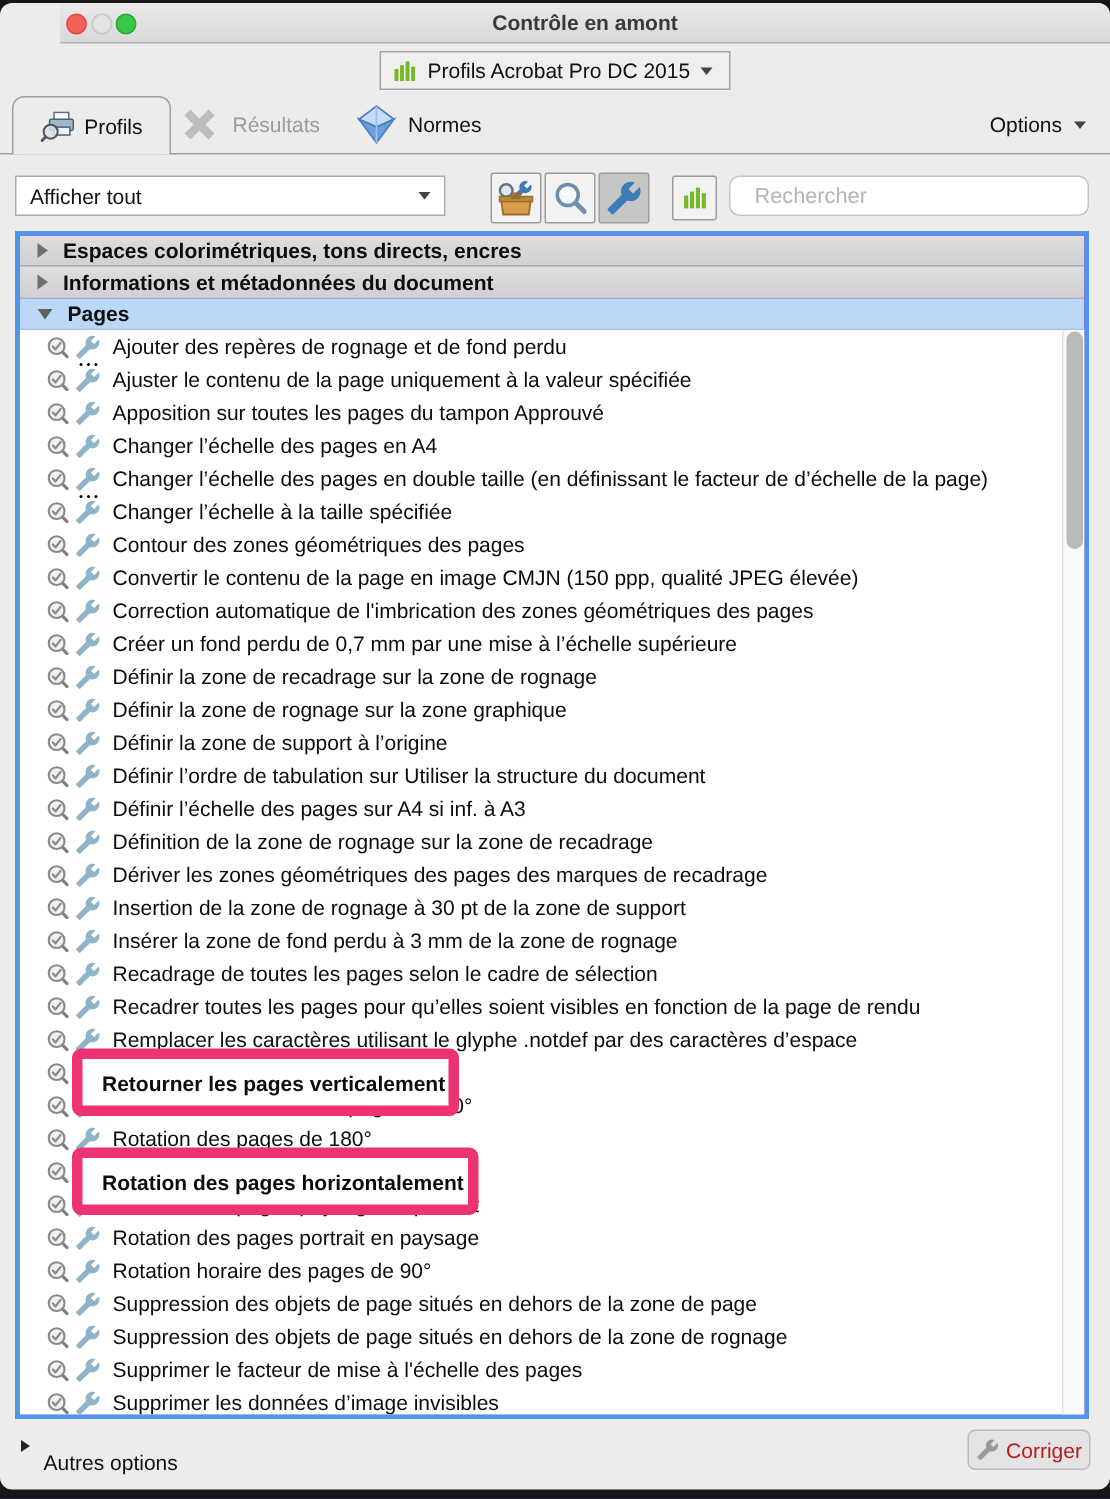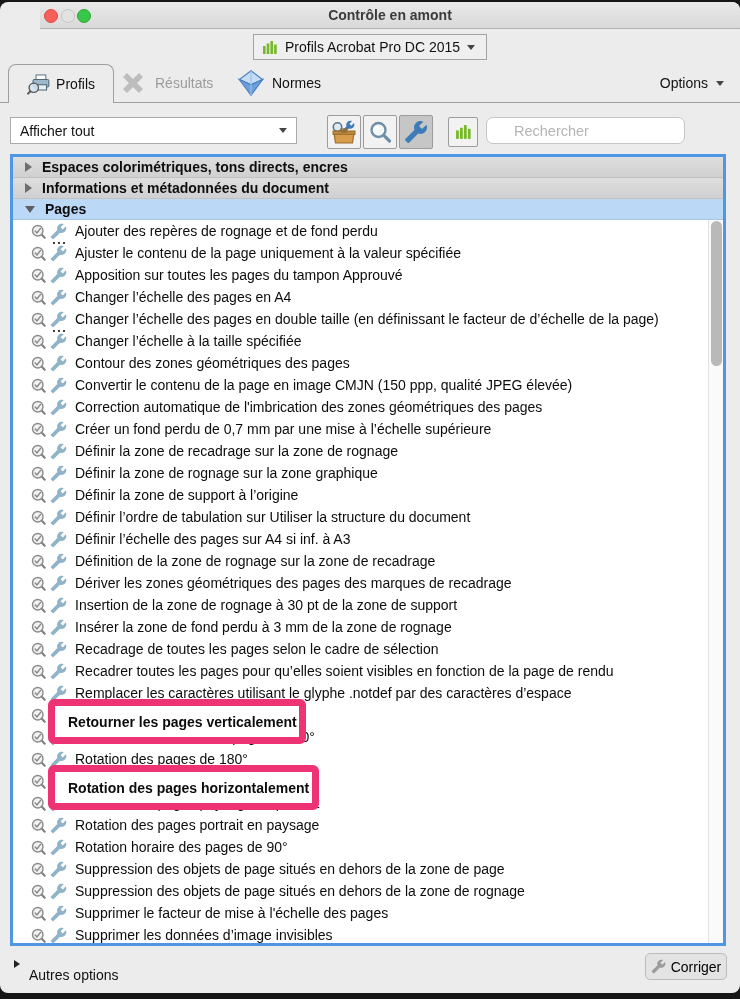--- a/index.html
+++ b/index.html
@@ -36,22 +36,22 @@
   .options .lbl{font-size:14px;color:#111;}
   
   .filterSel{position:absolute;top:115px;left:10px;width:287px;height:27px;background:#fff;
     border:1px solid #ababab;box-sizing:border-box;display:flex;align-items:center;padding:0 9px;}
   .filterSel .lbl{font-size:14px;color:#111;flex:1;}
   .iconBtn{position:absolute;top:113px;width:34px;height:34px;background:#f2f2f2;border:1px solid #9c9c9c;
     box-sizing:border-box;border-radius:2px;display:flex;align-items:center;justify-content:center;}
   .iconBtn.pressed{background:#c6c6c6;}
   #btnToolbox{left:327px;} #btnSearchTool{left:363px;} #btnWrenchTool{left:399px;}
   #btnGreen{top:115px;left:448px;width:30px;height:30px;}
-  .searchField{position:absolute;top:115px;left:486px;width:199px;height:27px;box-sizing:border-box;
-    background:#fff;border:1px solid #c6c6c6;border-radius:7px;font-size:14.5px;color:#333;padding:0 27px;outline:none;}
+  .searchField{position:absolute;top:115px;left:486px;width:240px;height:27px;box-sizing:border-box;
+    background:#fff;border:1px solid #c6c6c6;border-radius:7px;font-size:14.5px;color:#333;padding:0 16px;outline:none;}
   .searchField::placeholder{color:#b4b4b4;}
   
   .listBox{position:absolute;top:152px;left:10px;width:716px;height:792px;box-sizing:border-box;
     border:3px solid var(--focus);background:#6d28d9;overflow:hidden;}
   .secHeader{height:21px;background:linear-gradient(#dedede,#d0d0d0);border-bottom:1px solid #c2c2c2;
     display:flex;align-items:center;box-sizing:border-box;padding-left:12px;gap:10px;}
   .secHeader .lbl{font-size:14px;font-weight:bold;color:#0d0d0d;}
   .secHeader.selected{background:var(--sel);border-bottom:1px solid #a9c6e8;}
   .tri-r{width:0;height:0;border-top:5px solid transparent;border-bottom:5px solid transparent;border-left:7px solid #6e6e6e;}
   .tri-d{width:0;height:0;border-left:5px solid transparent;border-right:5px solid transparent;border-top:7px solid #5f5f5f;margin-top:1px;}
@@ -71,21 +71,21 @@
     display:flex;align-items:center;box-sizing:border-box;z-index:5;}
   .annot .lbl{font-size:14px;font-weight:bold;color:#0c0c0c;margin-left:13px;white-space:nowrap;}
   #annot1{left:35px;top:542px;width:258px;height:45px;}
   #annot2{left:35px;top:608px;width:271px;height:45px;}
   
   .moreOpts{position:absolute;top:951px;left:14px;height:22px;display:flex;align-items:center;gap:9px;}
   .moreOpts .tri-r{border-left-color:#222;border-top-width:4.5px;border-bottom-width:4.5px;border-left-width:6px;}
   .moreOpts .lbl{font-size:14px;color:#111;margin-top:22px;}
   .fixBtn{position:absolute;top:951px;right:13px;width:82px;height:27px;background:#e3e3e3;border:1px solid #bbb;
     border-radius:5px;box-sizing:border-box;display:flex;align-items:center;justify-content:center;gap:5px;}
-  .fixBtn .lbl{font-size:14px;color:#000000;}
+  .fixBtn .lbl{font-size:14px;color:#b91c1c;}
   svg{display:block;}
 </style>
 </head>
 <body>
 
 <svg width="0" height="0" style="position:absolute">
   <defs>
     <g id="def-wrench">
       <g transform="translate(24,0) scale(-1,1)">
         <path fill="currentColor" d="M22.7 19l-9.1-9.1c.9-2.3.4-5-1.5-6.9-2-2-5-2.4-7.4-1.3L9 6 6 9 1.6 4.7C.4 7.1.9 10.1 2.9 12.1c1.9 1.9 4.6 2.4 6.9 1.5l9.1 9.1c.4.4 1 .4 1.4 0l2.3-2.3c.5-.4.5-1.1.1-1.4z"></path>

